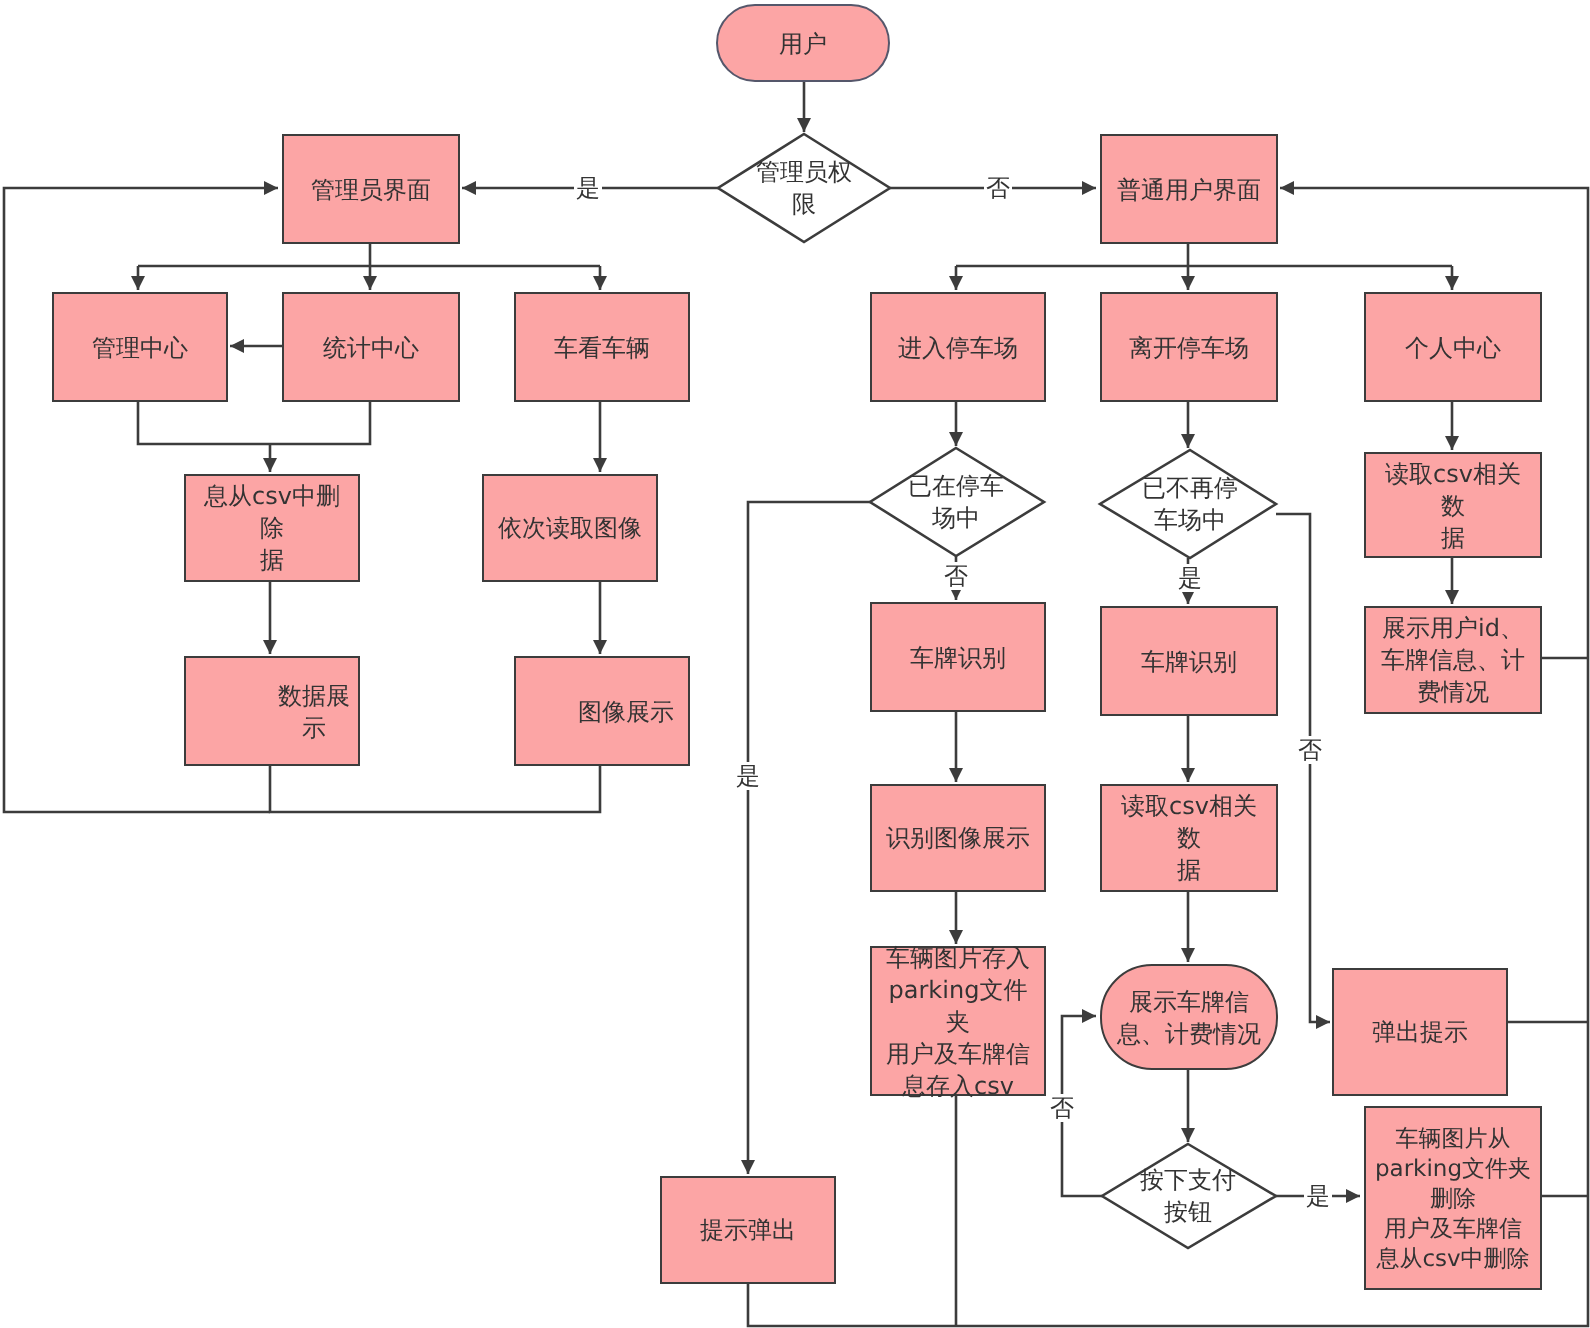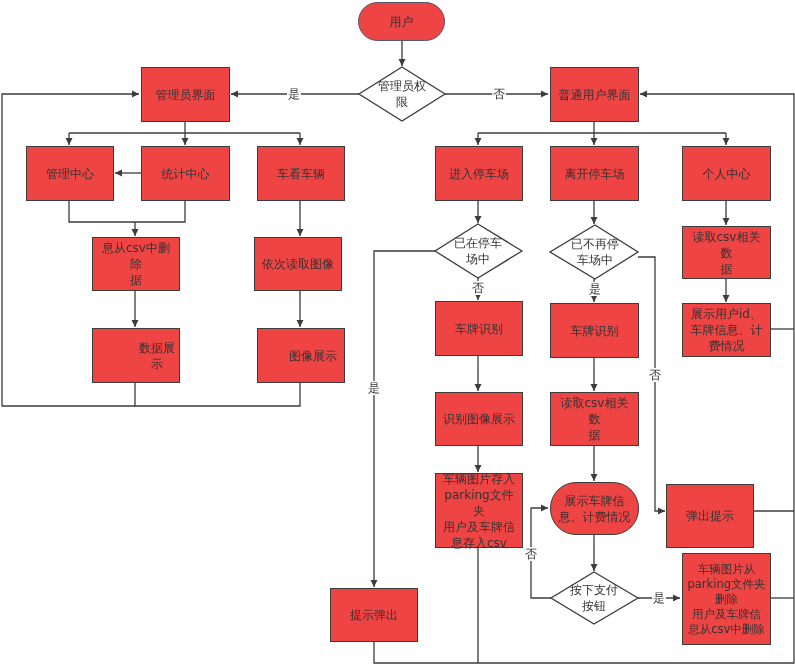--- a/index.html
+++ b/index.html
@@ -1,20 +1,20 @@
 <!DOCTYPE html>
 <html><head>
 <meta charset="utf-8">
 <style>
   html, body { margin:0; padding:0; background:#ffffff; }
   body { width:795px; height:664px; position:relative; overflow:hidden;
          font-family:"DejaVu Sans", "Liberation Sans", sans-serif; }
   svg#wires { position:absolute; left:0; top:0; width:795px; height:664px; }
   .node { position:absolute; box-sizing:border-box; border:1.3px solid #3c3c3c;
-          background:#ef4444; display:flex; align-items:center; justify-content:center;
+          background:#fca5a5; display:flex; align-items:center; justify-content:center;
           text-align:center; font-size:12px; line-height:16px; color:#333333; padding:2px 4px; }
   .node span { white-space:pre-line; }
   .terminal { border-radius:20px; border-color:#55576b; }
   .dtext { position:absolute; display:flex; align-items:center; justify-content:center;
            text-align:center; font-size:12px; line-height:16px; color:#333333; white-space:pre-line; }
   .elabel { position:absolute; font-size:12px; color:#333333; background:#ffffff; line-height:14px; padding:0 1px; }
 </style>
 </head>
 <body>
 
@@ -112,21 +112,21 @@
     <span>车看车辆</span>
   </div>
 
 <div class="node" style="left:92px;top:237px;width:88px;height:54px;">
     <span>息从csv中删除
 据</span>
   </div>
 <div class="node" style="left:92px;top:328px;width:88px;height:55px;padding-left:46px;">
     <span>数据展示</span>
   </div>
-<div class="node" style="left:254px;top:237px;width:88px;height:54px;">
+<div class="node" style="left:241px;top:237px;width:88px;height:54px;">
     <span>依次读取图像</span>
   </div>
 <div class="node" style="left:257px;top:328px;width:88px;height:55px;padding-left:28px;">
     <span>图像展示</span>
   </div>
 
 <div class="node" style="left:435px;top:146px;width:88px;height:55px;">
     <span>进入停车场</span>
   </div>
 <div class="node" style="left:550px;top:146px;width:89px;height:55px;">

